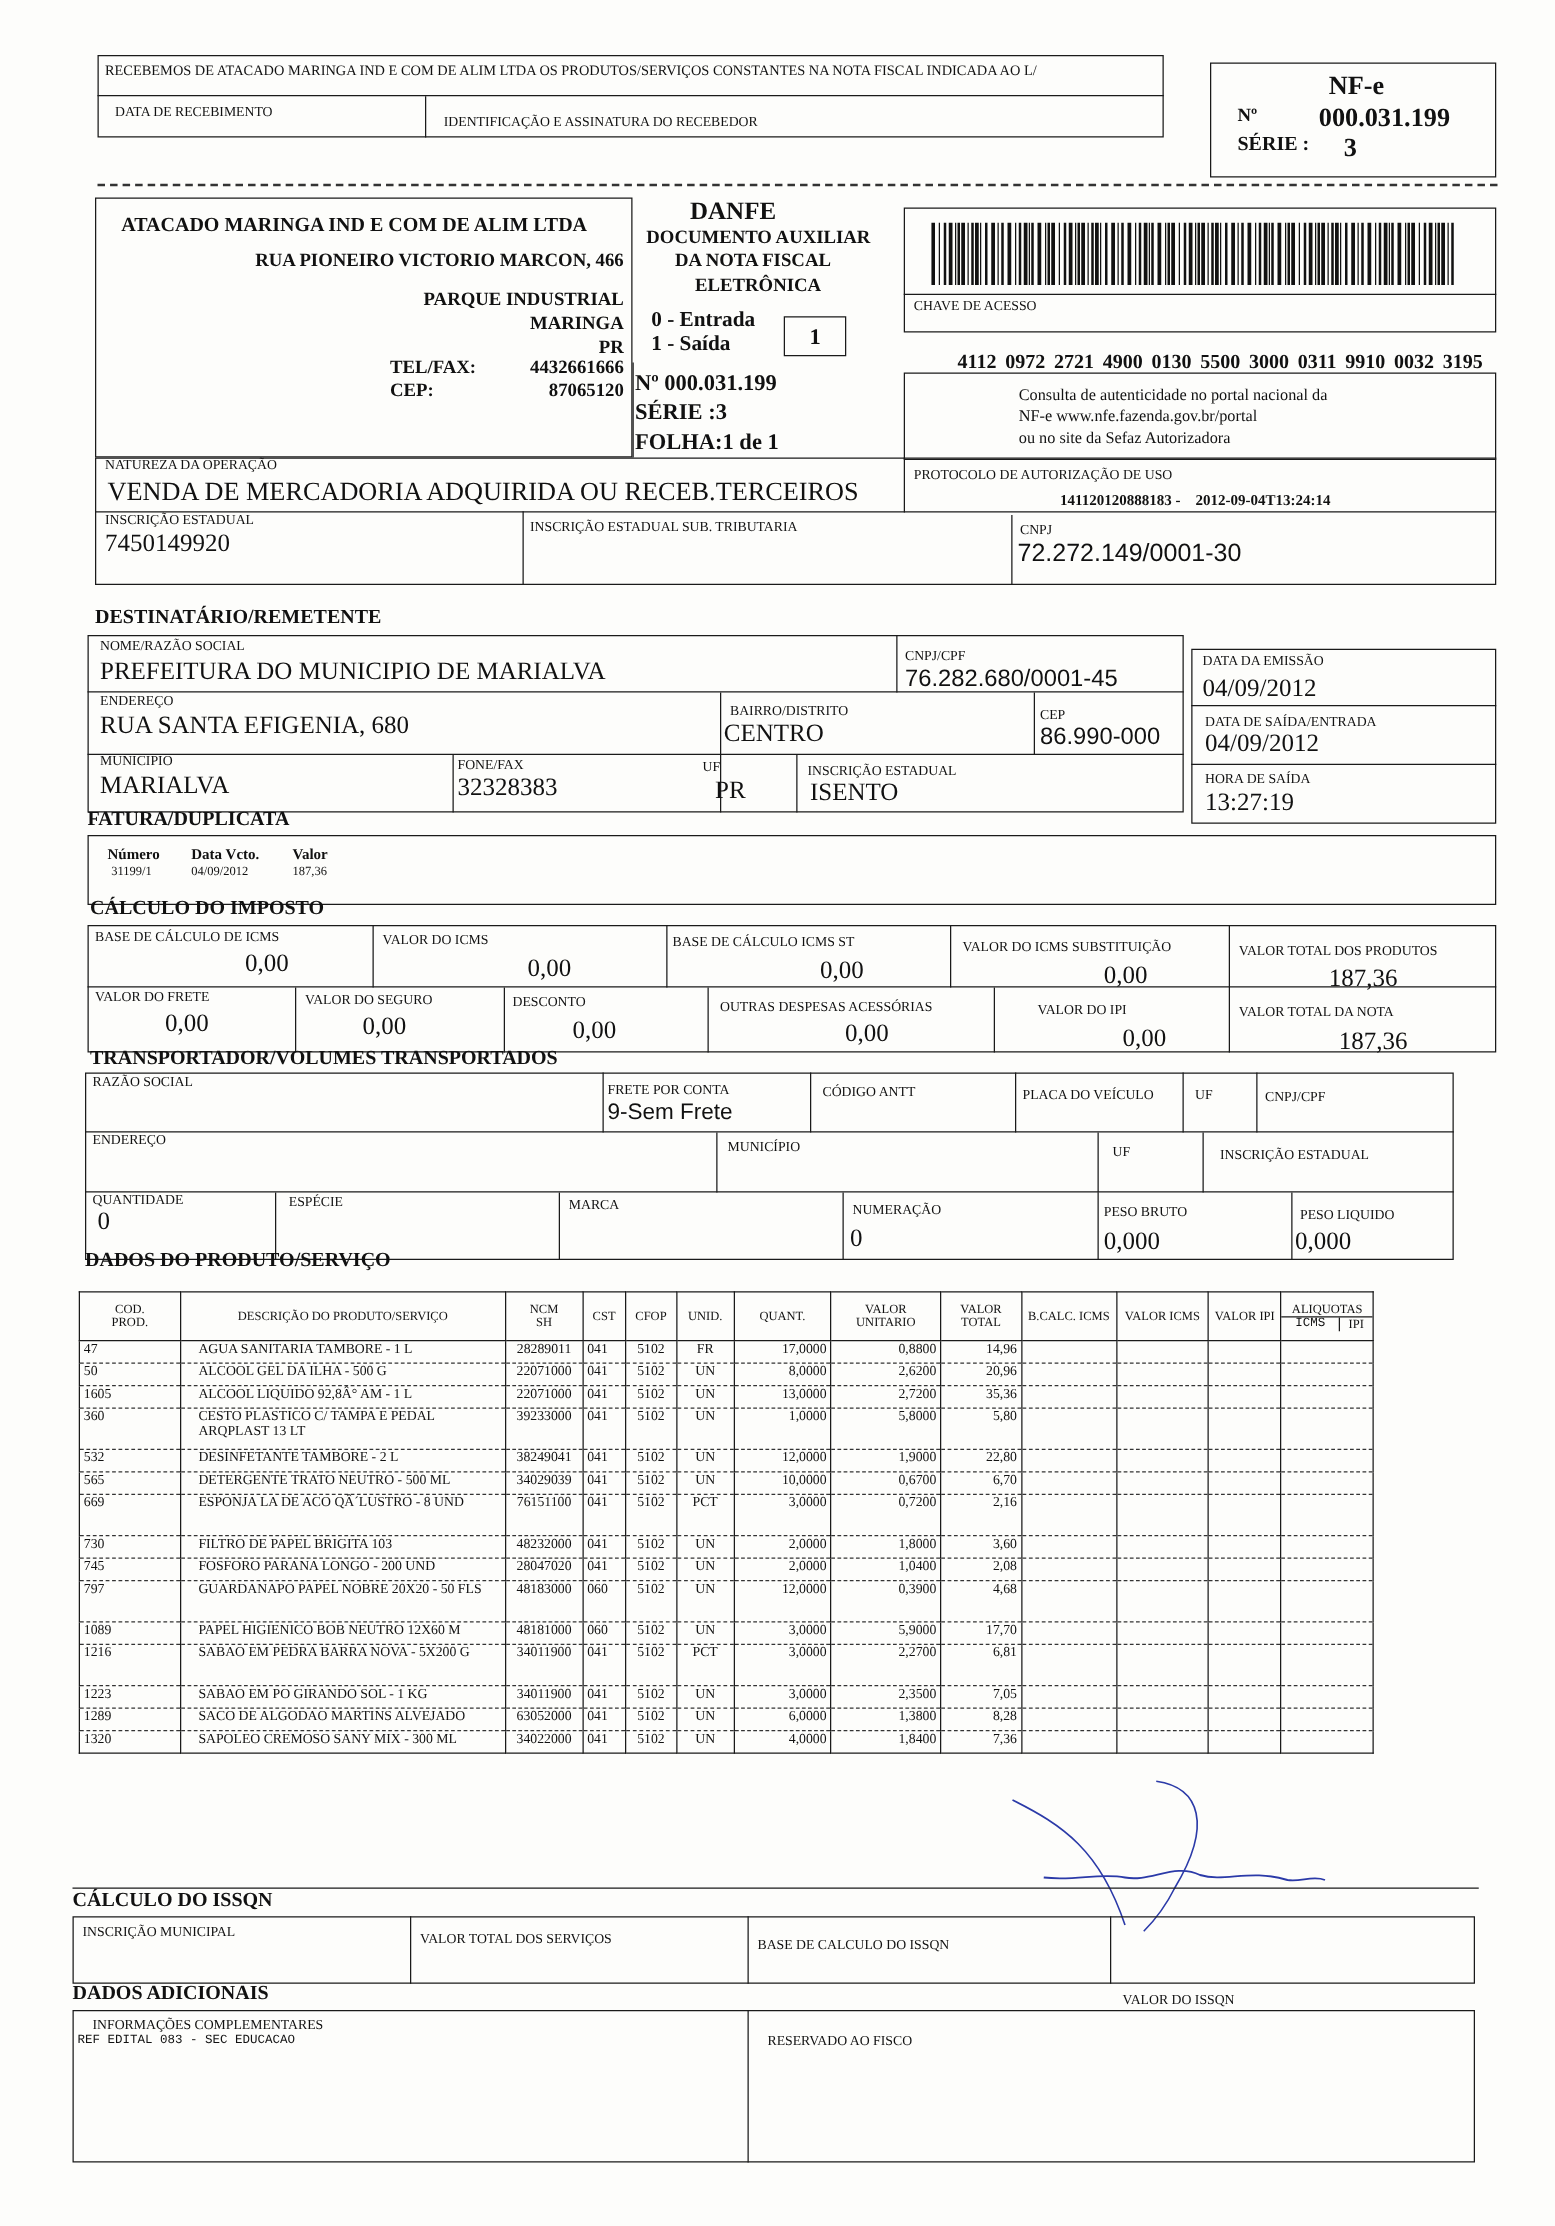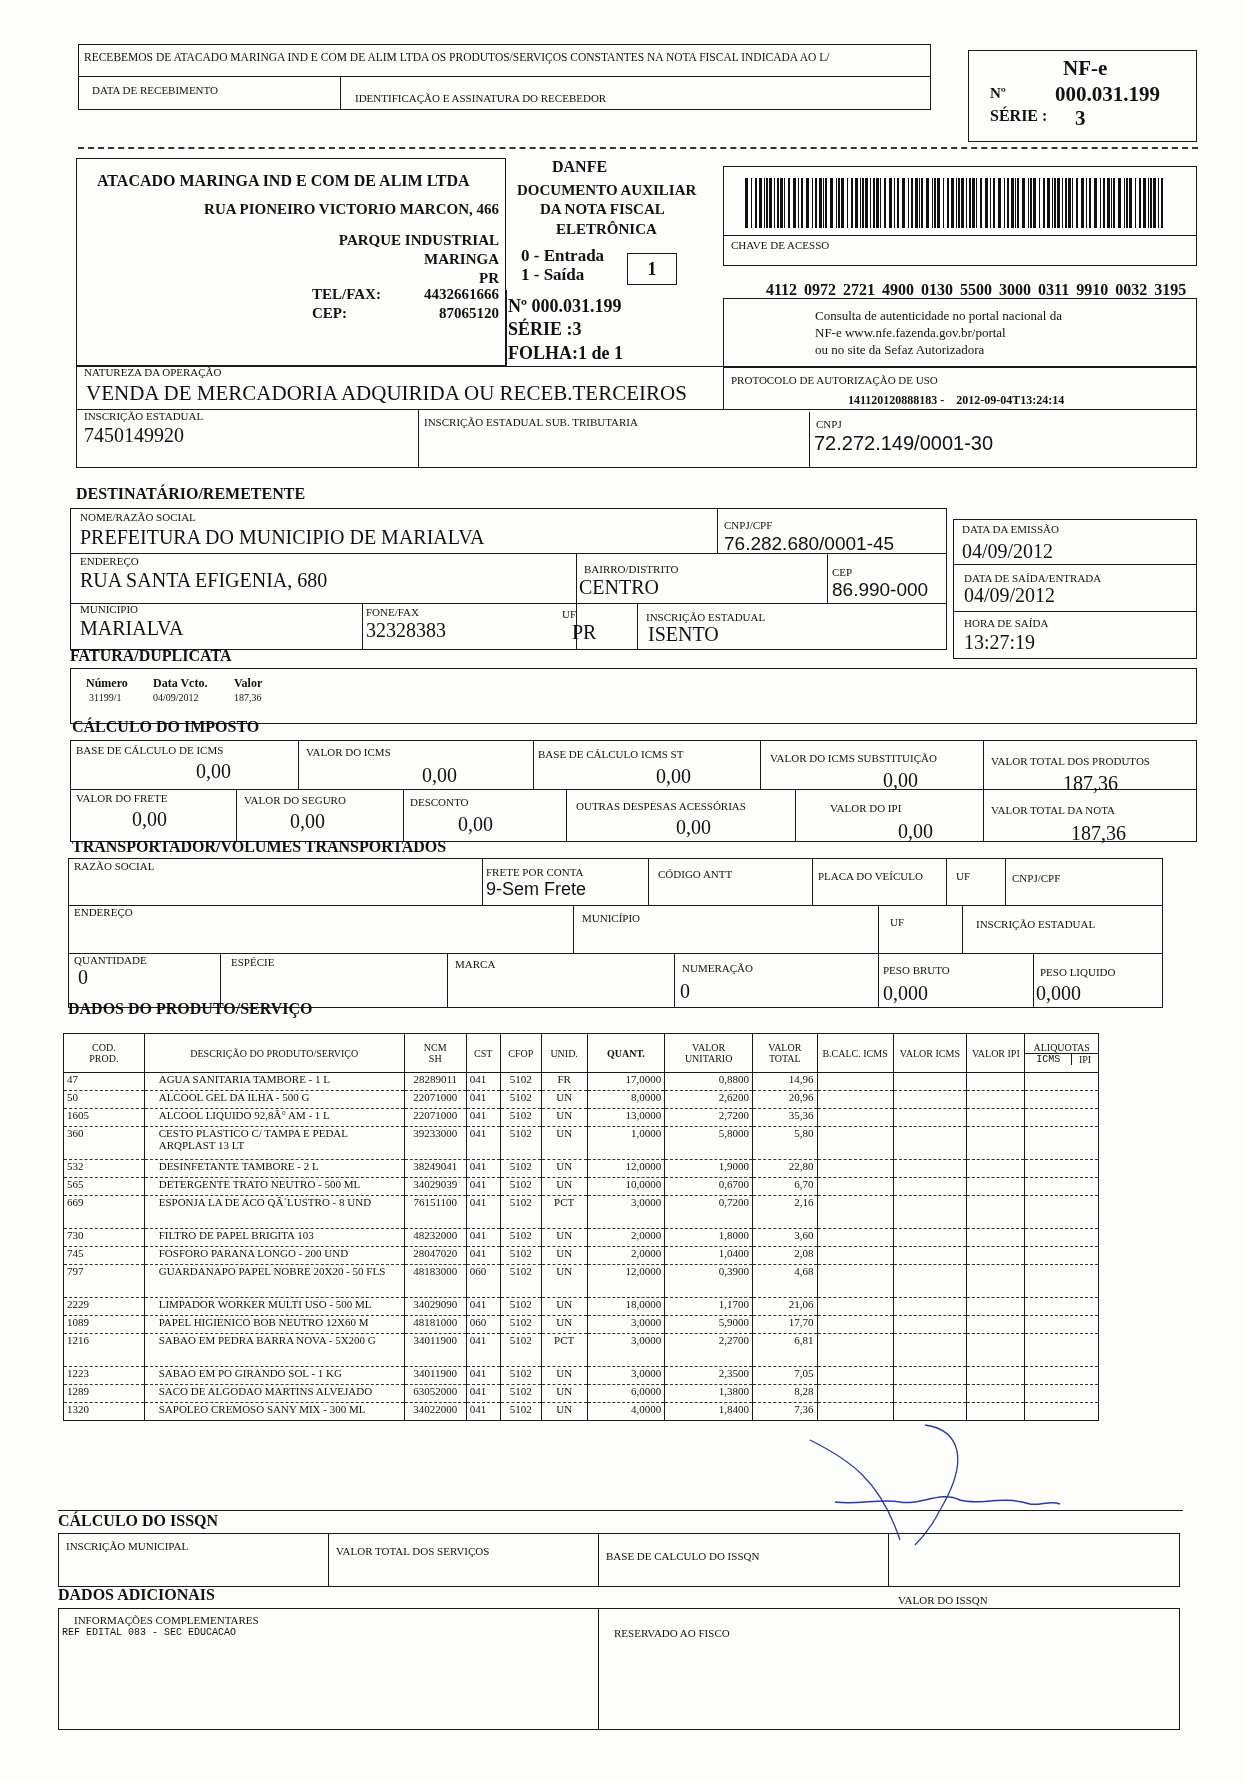--- a/index.html
+++ b/index.html
@@ -48,21 +48,21 @@
 <div class="abs b" style="left:97px;top:172px;font-size:16px;">ATACADO MARINGA IND E COM DE ALIM LTDA</div>
 <div class="abs b" style="right:745px;top:201px;font-size:15px;">RUA PIONEIRO VICTORIO MARCON, 466</div>
 <div class="abs b" style="right:745px;top:232px;font-size:15px;">PARQUE INDUSTRIAL</div>
 <div class="abs b" style="right:745px;top:251px;font-size:15px;">MARINGA</div>
 <div class="abs b" style="right:745px;top:270px;font-size:15px;">PR</div>
 <div class="abs b" style="left:312px;top:286px;font-size:15px;">TEL/FAX:</div>
 <div class="abs b" style="right:745px;top:286px;font-size:15px;">4432661666</div>
 <div class="abs b" style="left:312px;top:305px;font-size:15px;">CEP:</div>
 <div class="abs b" style="right:745px;top:305px;font-size:15px;">87065120</div>
 
-<div class="abs b" style="left:552px;top:158px;font-size:16px;">DANFE</div>
+<div class="abs b" style="left:552px;top:158px;font-size:20px;">DANFE</div>
 <div class="abs b" style="left:517px;top:182px;font-size:15px;">DOCUMENTO AUXILIAR</div>
 <div class="abs b" style="left:540px;top:201px;font-size:15px;">DA NOTA FISCAL</div>
 <div class="abs b" style="left:556px;top:221px;font-size:15px;">ELETRÔNICA</div>
 <div class="abs b" style="left:521px;top:246px;font-size:17px;">0 - Entrada</div>
 <div class="abs b" style="left:521px;top:265px;font-size:17px;">1 - Saída</div>
 <div class="box b" style="left:627px;top:253px;width:50px;height:32px;text-align:center;font-size:18px;line-height:30px;">1</div>
 <div class="abs b" style="left:508px;top:296px;font-size:18px;">Nº  000.031.199</div>
 <div class="abs b" style="left:508px;top:319px;font-size:18px;">SÉRIE :3</div>
 <div class="abs b" style="left:508px;top:343px;font-size:18px;">FOLHA:1 de 1</div>
 <div class="vline" style="left:506px;top:290px;height:76px;"></div>
@@ -325,21 +325,21 @@
 <div class="sec" style="left:68px;top:1000px;">DADOS DO PRODUTO/SERVIÇO</div>
 <table class="prod">
   <thead>
     <tr>
       <th style="width:80px;"><span>COD.</span><br><span>PROD.</span></th>
       <th style="width:270px;">DESCRIÇÃO DO PRODUTO/SERVIÇO</th>
       <th style="width:58px;"><span>NCM</span><br><span>SH</span></th>
       <th style="width:30px;">CST</th>
       <th style="width:37px;">CFOP</th>
       <th style="width:42px;">UNID.</th>
-      <th style="width:76px;font-weight:bold;">QUANT.</th>
+      <th style="width:76px;">QUANT.</th>
       <th style="width:86px;">VALOR UNITARIO</th>
       <th style="width:62px;">VALOR TOTAL</th>
       <th style="width:74px;">B.CALC. ICMS</th>
       <th style="width:72px;">VALOR ICMS</th>
       <th style="width:55px;">VALOR IPI</th>
       <th style="width:74px;padding:0;">
         <div style="border-bottom:1.5px solid #1a1a1a;">ALIQUOTAS</div>
         <div style="display:flex;">
           <span style="flex:1;border-right:1.5px solid #1a1a1a;font-family:Liberation Mono, monospace;">ICMS</span>
           <span style="width:26px;">IPI</span>
@@ -492,35 +492,20 @@
         <td class="c">UN</td>
         <td class="r">12,0000</td>
         <td class="r">0,3900</td>
         <td class="r">4,68</td>
         <td></td>
         <td></td>
         <td></td>
         <td></td>
       </tr>
       <tr>
-        <td>2229</td>
-        <td style="padding-left: 14px;">LIMPADOR WORKER MULTI USO - 500 ML</td>
-        <td class="c">34029090</td>
-        <td>041</td>
-        <td class="c">5102</td>
-        <td class="c">UN</td>
-        <td class="r">18,0000</td>
-        <td class="r">1,1700</td>
-        <td class="r">21,06</td>
-        <td></td>
-        <td></td>
-        <td></td>
-        <td></td>
-      </tr>
-      <tr>
         <td>1089</td>
         <td style="padding-left: 14px;">PAPEL HIGIENICO BOB NEUTRO 12X60 M</td>
         <td class="c">48181000</td>
         <td>060</td>
         <td class="c">5102</td>
         <td class="c">UN</td>
         <td class="r">3,0000</td>
         <td class="r">5,9000</td>
         <td class="r">17,70</td>
         <td></td>

